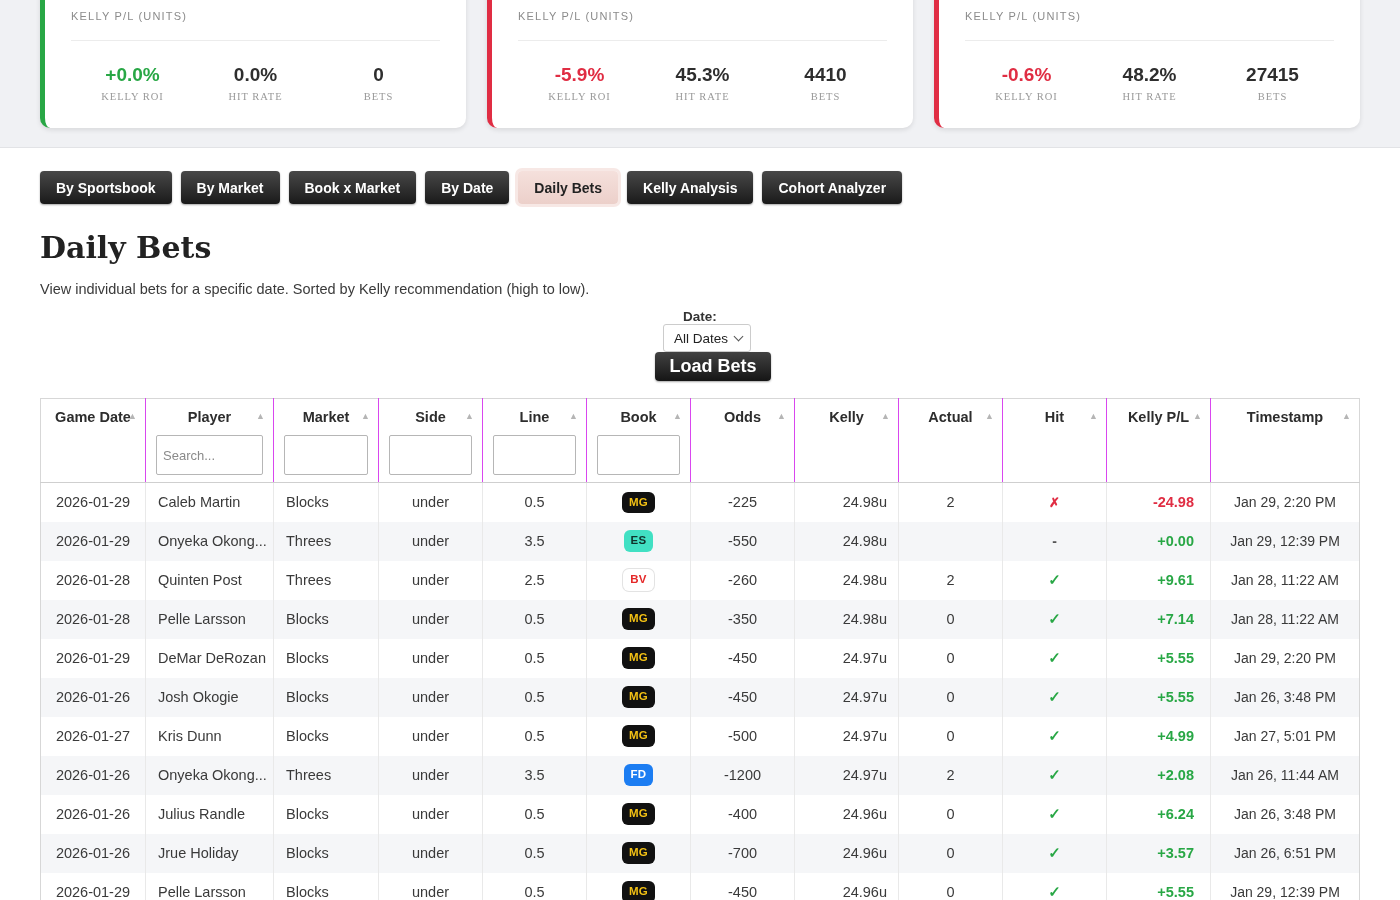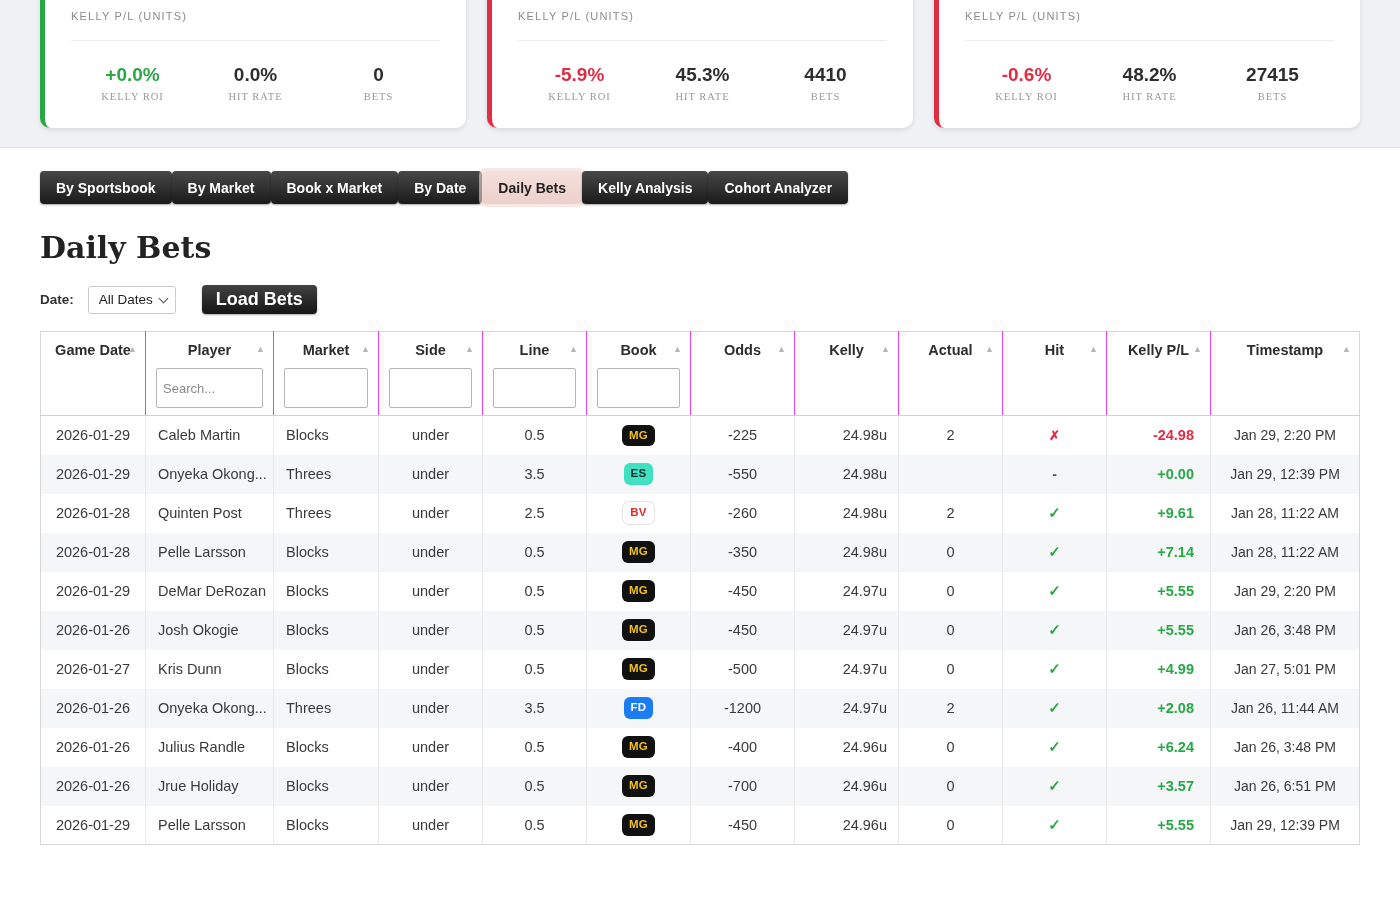--- a/index.html
+++ b/index.html
@@ -21,33 +21,33 @@
   .card-divider { border-top:1px solid #ececec; margin:18px 0 0; height:0; }
   .card-stats { display:flex; margin-top:24px; }
   .stat { flex:1; text-align:center; }
   .stat-value { font-size:19px; line-height:20px; font-weight:700; color:#2e2e2e; }
   .stat-value.green { color:var(--green); }
   .stat-value.red   { color:var(--red); }
   .stat-label { font-size:10.5px; color:#999; letter-spacing:1px; margin-top:6px;font-family:Liberation Serif, serif; }
 
   
   .main { padding:0 40px; }
-  .tabs { display:flex; margin-top:23px; }
+  .tabs { display:flex; gap:9px; margin-top:23px; }
   .tab { height:33px; padding:0 16px; display:flex; align-items:center; border:none;
          border-radius:4px; background:linear-gradient(#484848,#1a1a1a); color:#fff;
          font-family:"Liberation Sans", sans-serif; font-weight:700; font-size:14px;
          cursor:pointer; box-shadow:0 1px 2px rgba(0,0,0,.35); white-space:nowrap; }
   .tab.active { background:linear-gradient(var(--pink-light),var(--pink-dark));
                 color:#222; box-shadow:0 0 0 3px rgba(242,216,211,.6); }
 
   .page-title { font-family:"DejaVu Serif", serif; font-weight:700; font-size:30px;
                 color:#222; margin-top:26px; }
   .description { font-size:14.5px; color:#3a3a3a; margin-top:16px; }
 
-  .controls { display:flex; align-items:center; margin-top:20px; }
+  .controls { display:flex; align-items:center; margin-top:12px;flex-direction:column; }
   .date-label { font-size:13.5px; font-weight:700; color:#333; }
   .select-wrap { position:relative; margin-left:14px; }
   .select-wrap select { width:88px; height:28px; border:1px solid #ccc; border-radius:3px;
          background:#fff; font-family:"Liberation Sans", sans-serif; font-size:13.5px;
          color:#222; padding:0 20px 0 10px; appearance:none; -webkit-appearance:none; }
   .select-arrow { position:absolute; right:9px; top:9px; width:7px; height:7px;
          border-right:1.5px solid #555; border-bottom:1.5px solid #555;
          transform:rotate(45deg); pointer-events:none; }
   .load-btn { margin-left:26px; height:29px; padding:0 14px; border:none; border-radius:4px;
          background:linear-gradient(#424242,#151515); color:#fff; font-weight:700;
@@ -155,20 +155,21 @@
       <button class="tab">By Sportsbook</button>
       <button class="tab">By Market</button>
       <button class="tab">Book x Market</button>
       <button class="tab">By Date</button>
       <button class="tab active">Daily Bets</button>
       <button class="tab">Kelly Analysis</button>
       <button class="tab">Cohort Analyzer</button>
     </div>
 
   <h1 class="page-title">Daily Bets</h1>
+  <p class="description">View individual bets for a specific date. Sorted by Kelly recommendation (high to low).</p>
 
   <div class="controls">
     <span class="date-label">Date:</span>
     <span class="select-wrap">
       <select id="date-select"><option>All Dates</option></select>
       <span class="select-arrow"></span>
     </span>
     <button class="load-btn">Load Bets</button>
   </div>
 

